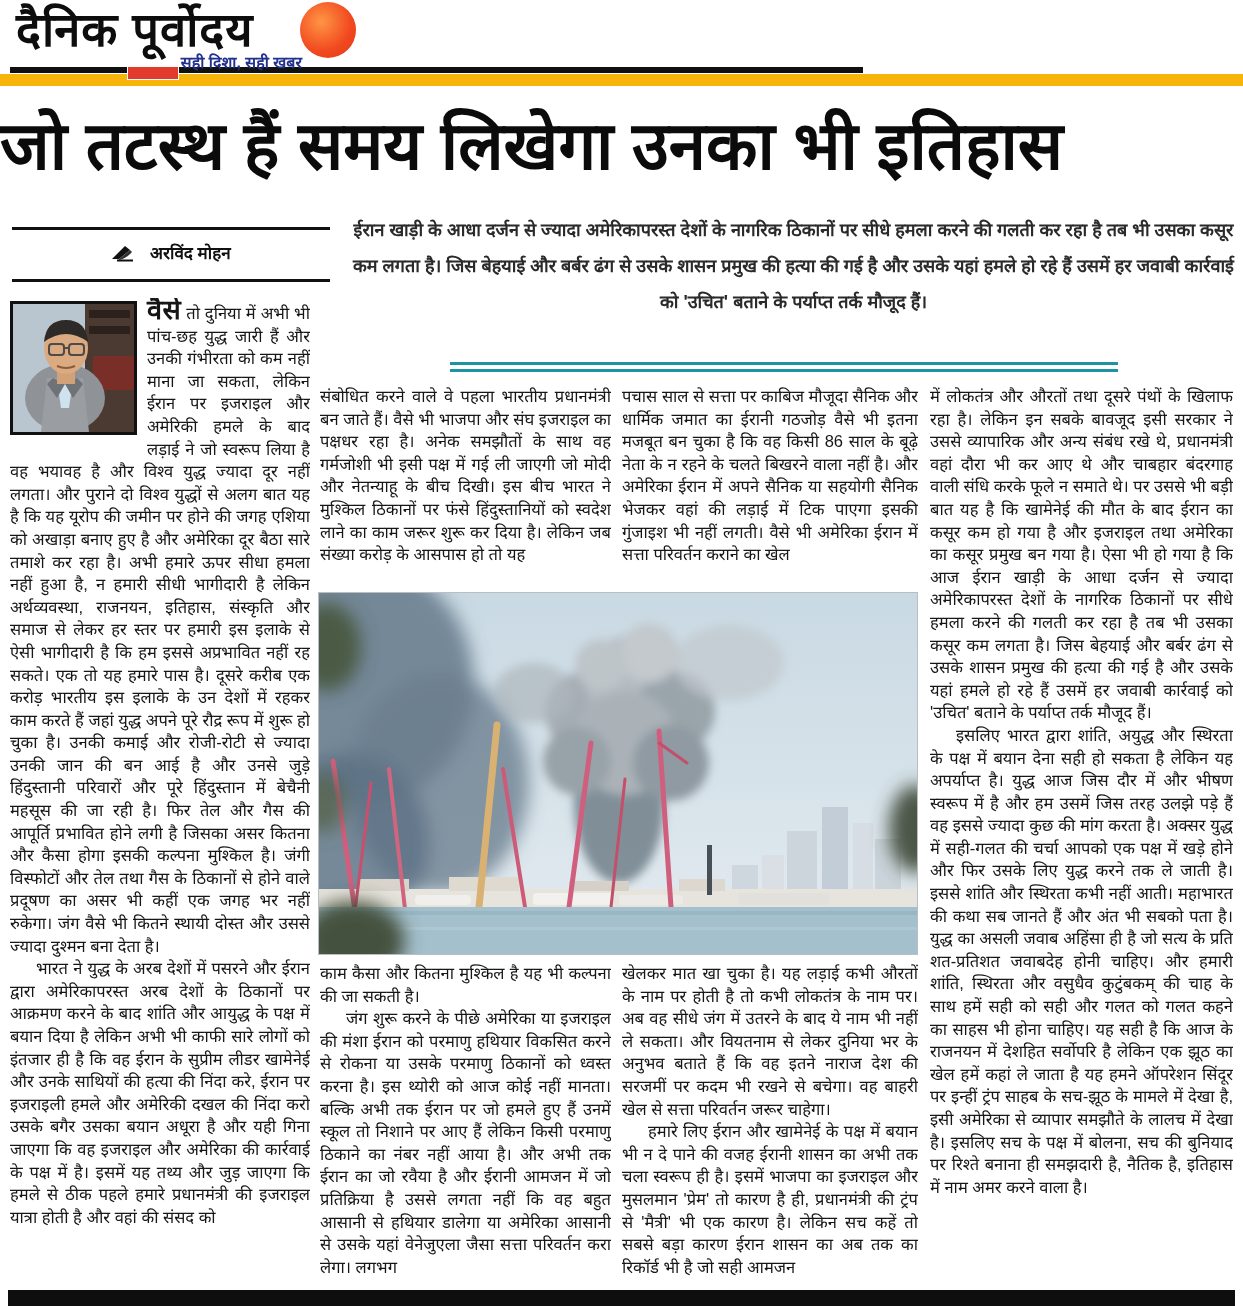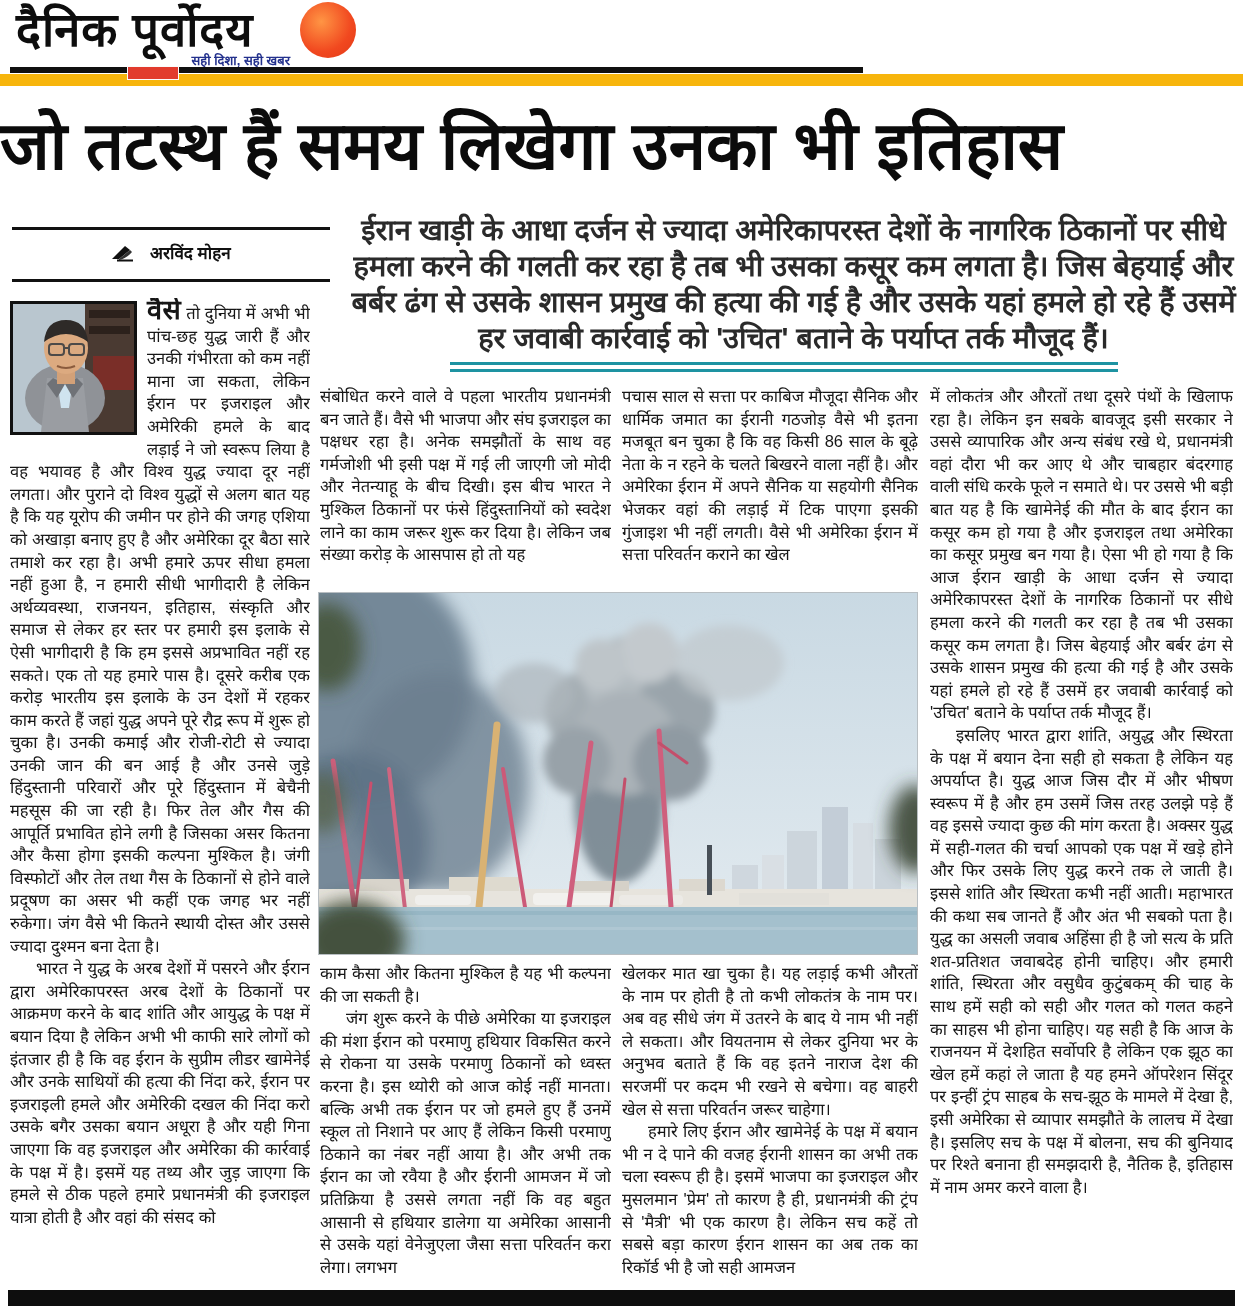--- a/index.html
+++ b/index.html
@@ -7,38 +7,38 @@
     position:relative; width:1243px; height:1306px; margin:0 auto;
     background:#ffffff; overflow:hidden;
     font-family:"Liberation Sans","DejaVu Sans",sans-serif;
     color:#1a1a1a;
   }
   
   .logo-circle { position:absolute; left:300px; top:2px; width:56px; height:56px;
     border-radius:50%; background:radial-gradient(circle at 38% 35%, #ff9544 0%, #f1481f 60%, #e23a17 100%); z-index:1; }
   .masthead-logo { position:absolute; left:16px; top:-4px; z-index:2;
     font-size:47px; font-weight:bold; color:#0d0d0d; letter-spacing:1px; white-space:nowrap; }
-  .masthead-tagline { position:absolute; left:108px; top:51px; width:182px; z-index:2;
-    text-align:right; font-size:13px; font-weight:bold; color:#23318d; }
+  .masthead-tagline { position:absolute; left:120px; top:51px; width:182px; z-index:2;
+    text-align:right; font-size:16px; font-weight:bold; color:#23318d; }
   .masthead-black-bar { position:absolute; left:10px; top:67px; width:853px; height:6px; background:#101010; }
   .masthead-yellow-bar { position:absolute; left:0px; top:74px; width:1243px; height:12px; background:#f7b50c; }
   .masthead-ribbon { position:absolute; left:127px; top:66px; width:50px; height:12px;
     background:#e23b2d; border:1px solid #fbfbfb; z-index:3; }
   
   .headline { position:absolute; left:0px; top:92px; width:1033px; text-align:center;
     font-size:67px; line-height:108px; font-weight:bold; color:#0b0b0b; white-space:nowrap; }
   
   .byline-box { position:absolute; left:12px; top:227px; width:318px;
     border-top:3px solid #111; border-bottom:3px solid #111;
     padding:11px 0 12px 0; text-align:center; }
   .byline-inner { font-size:17px; font-weight:bold; color:#111; }
   .pen-icon { display:inline-block; vertical-align:-3px; margin-right:8px; }
   
   .intro { position:absolute; left:345px; top:212px; width:897px;
-    text-align:center; font-weight:bold; font-size:29px; line-height:36px; color:#2a2a2a; }
+    text-align:center; font-weight:bold; font-size:18px; line-height:36px; color:#2a2a2a; }
   .teal-rule { position:absolute; left:450px; top:362px; width:668px; height:4px;
     border-top:3px solid #1e93a2; border-bottom:3px solid #1e93a2; }
   
   .col { position:absolute; text-align:justify; font-size:16.5px; line-height:22.6px;
     color:#161616; overflow:hidden; }
   .col p { margin:0; }
   .col p.ind { text-indent:26px; }
   .col1 { left:10px;  top:298px; width:300px; height:990px; }
   .col2 { left:320px; top:385px; width:291px; height:902px; }
   .col3 { left:622px; top:385px; width:296px; height:902px; }

